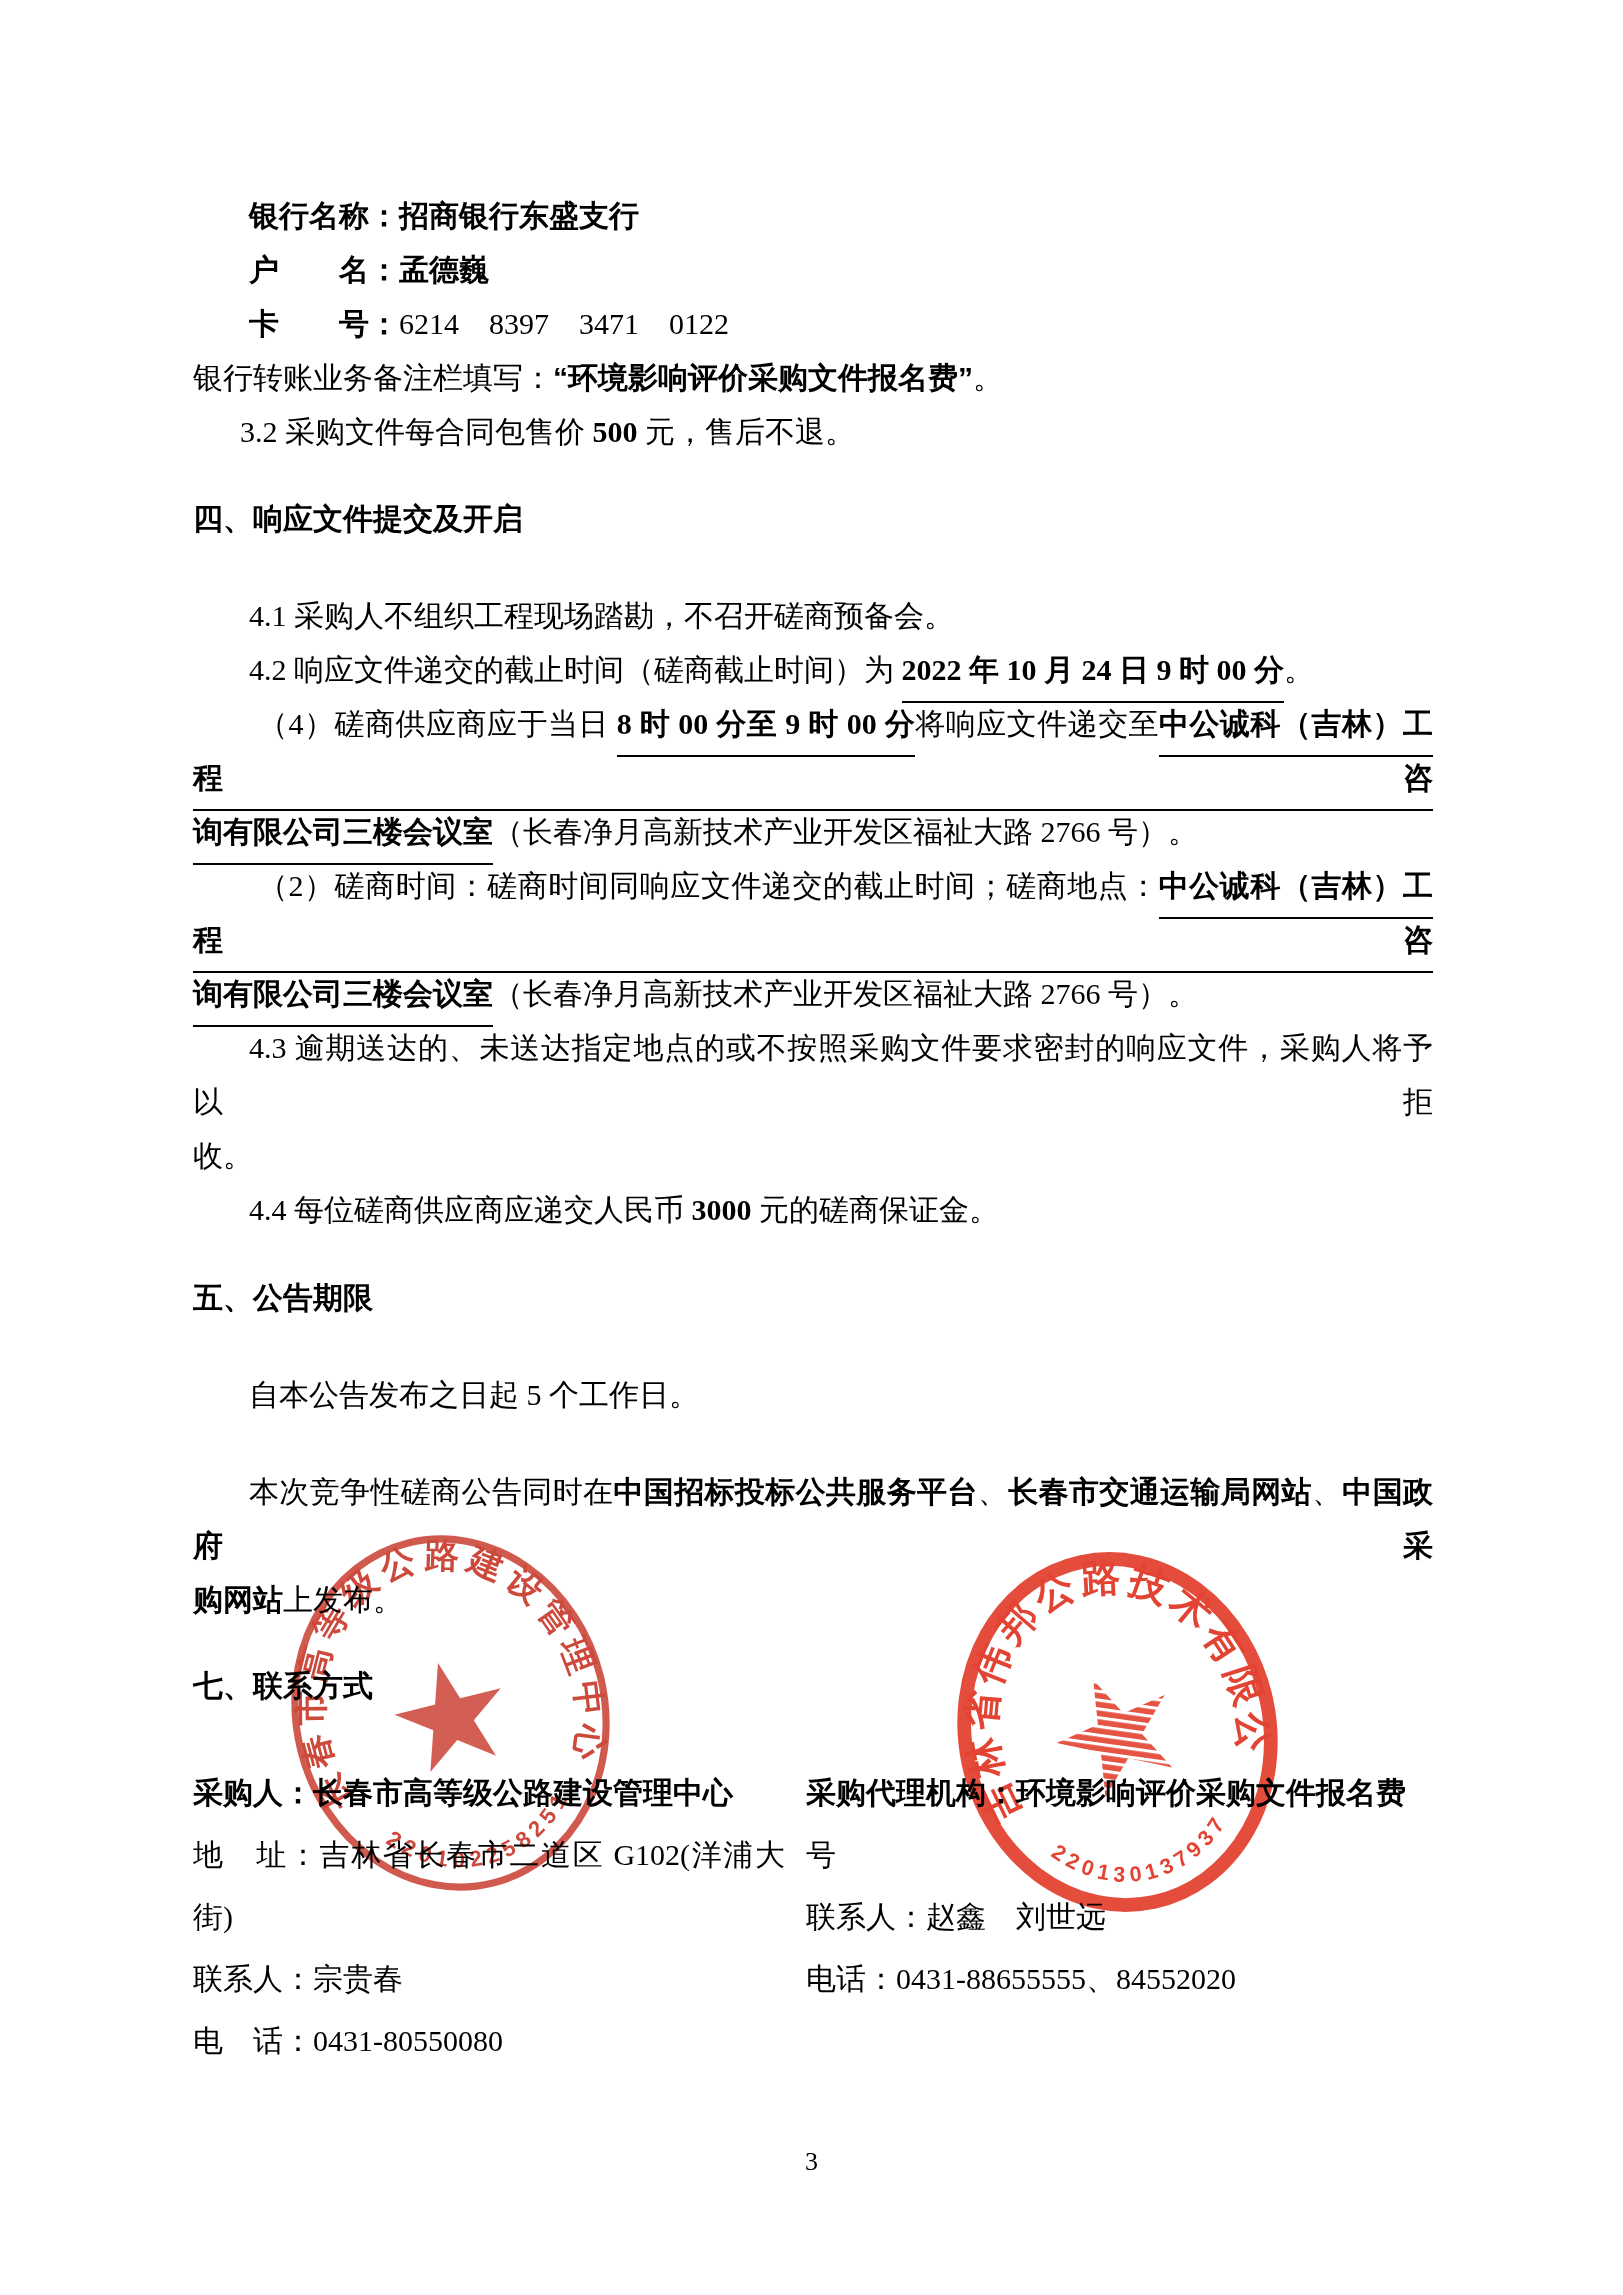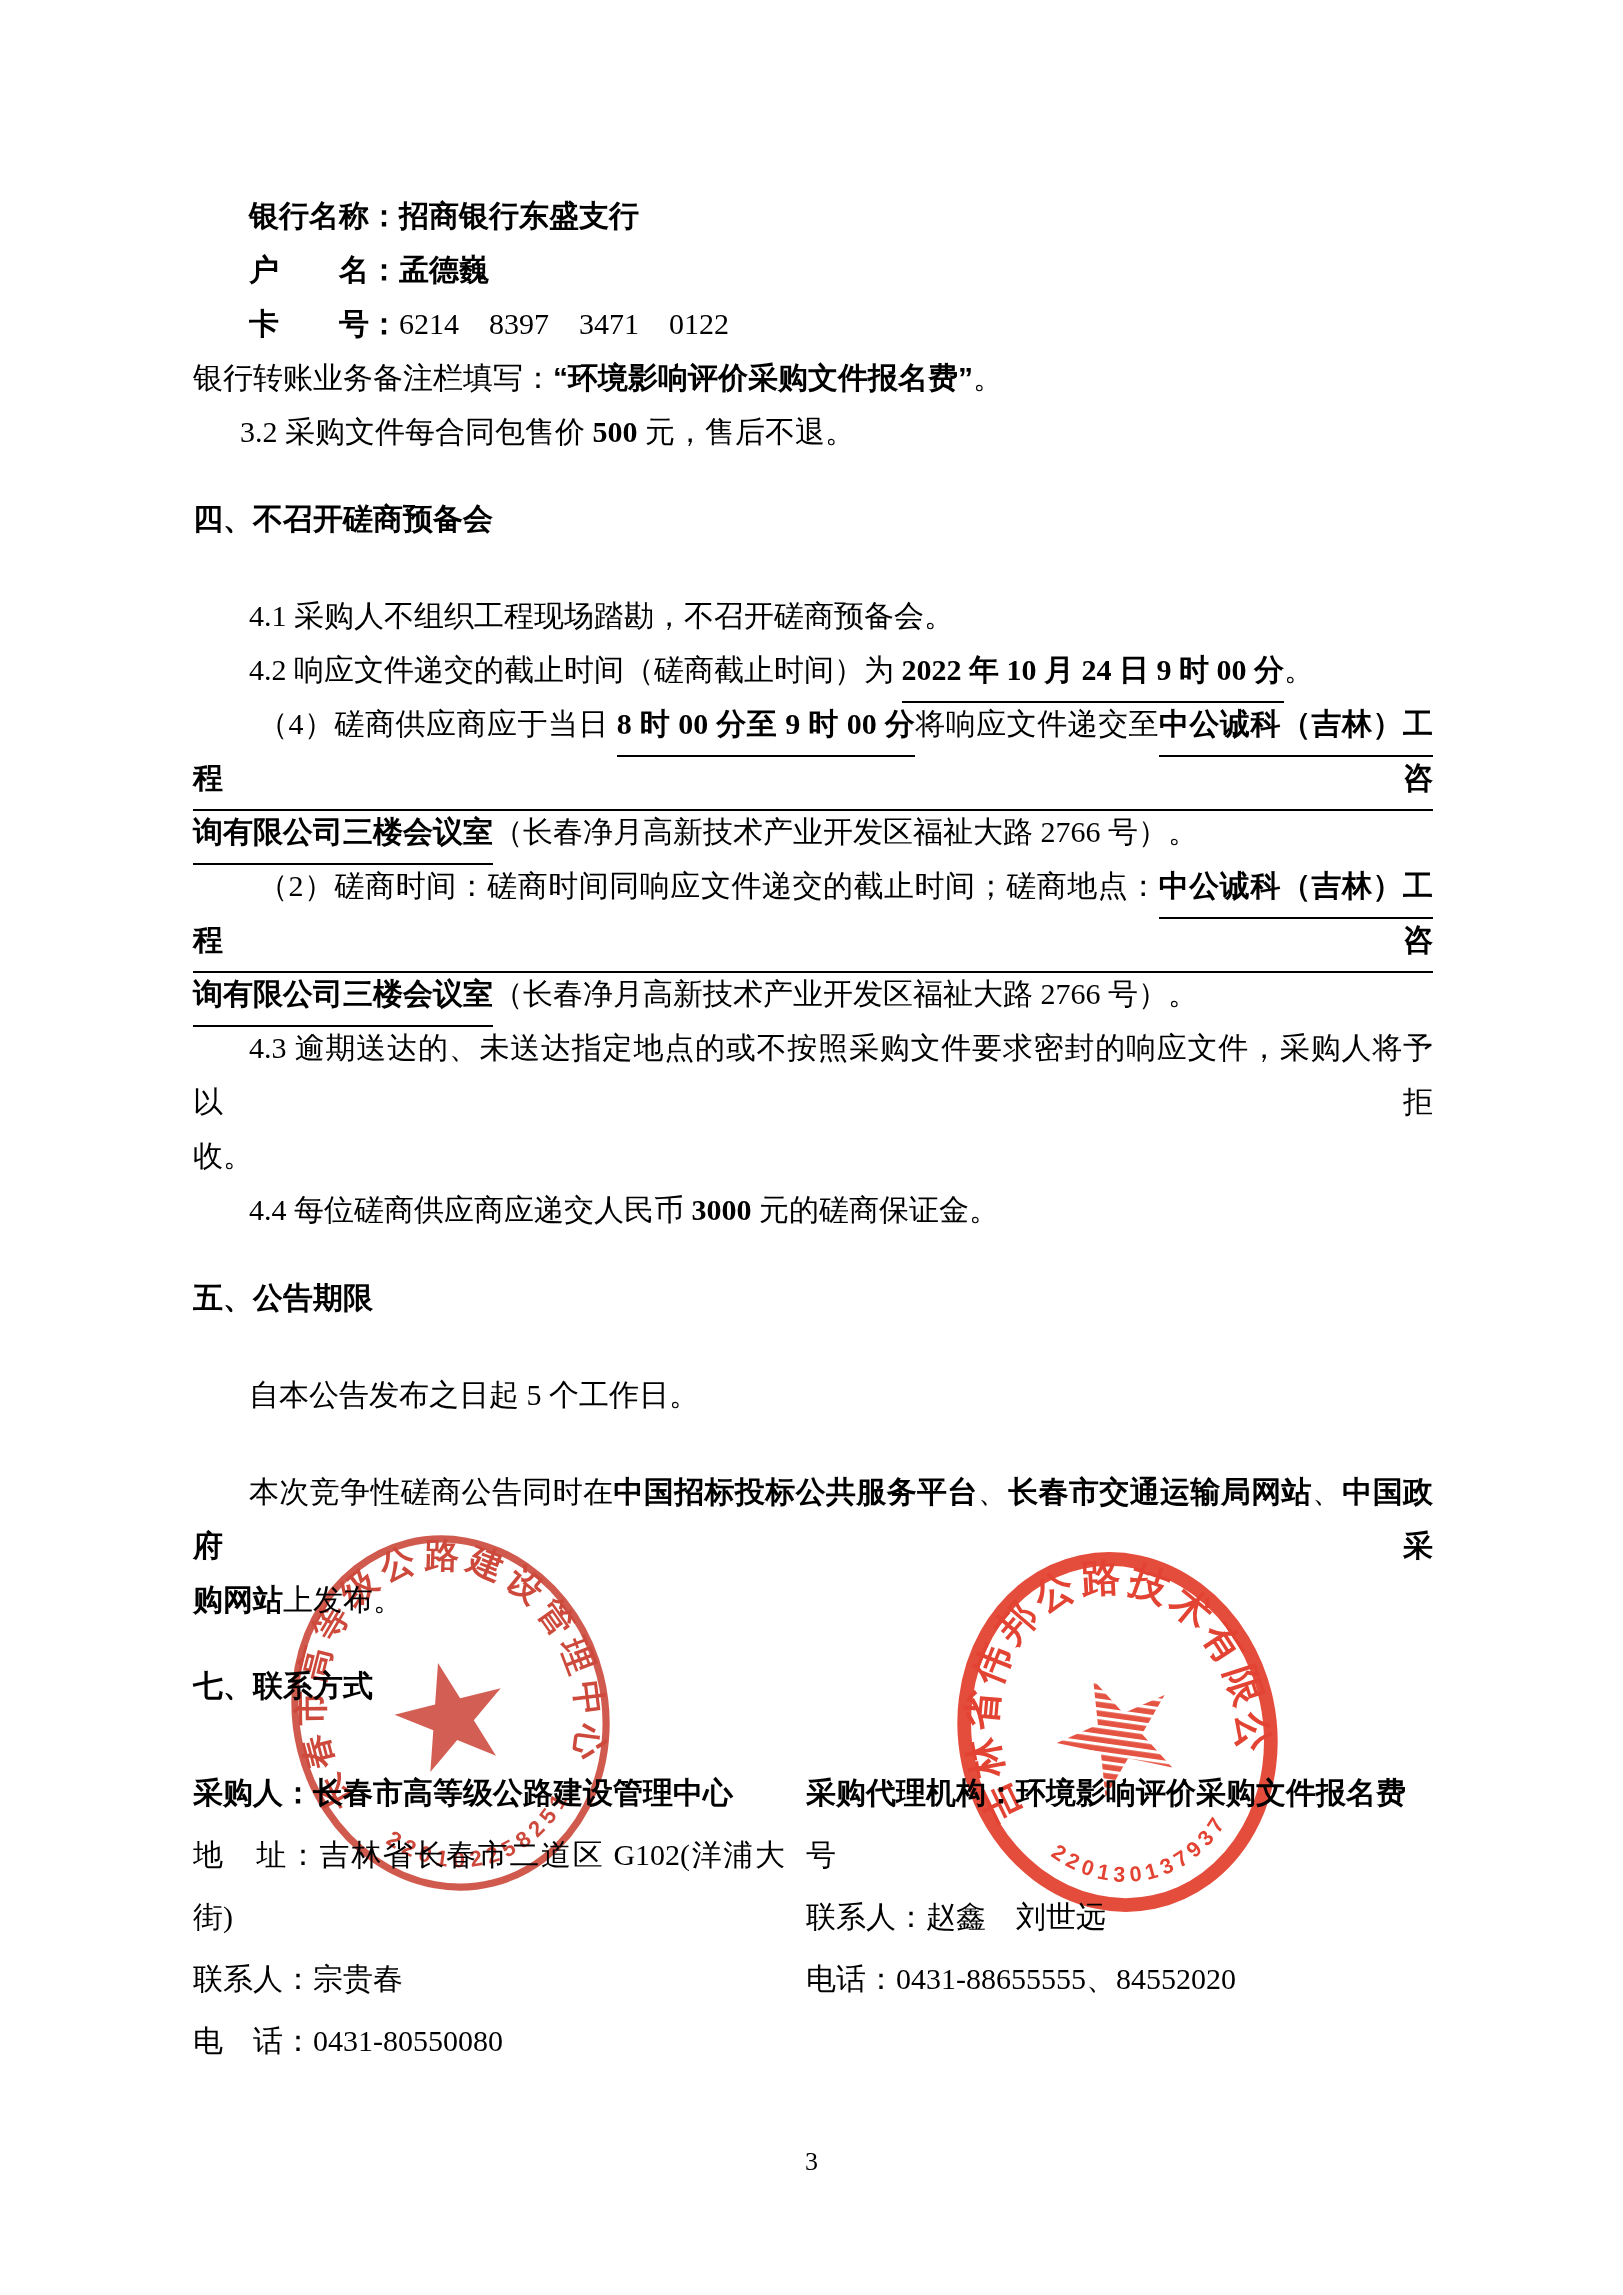--- a/index.html
+++ b/index.html
@@ -31,21 +31,21 @@
 
 <div class="page">
   <div class="content">
 
     <div class="ln ind hei">银行名称：招商银行东盛支行</div>
     <div class="ln ind hei">户　　名：孟德巍</div>
     <div class="ln ind"><span class="hei">卡　　号：</span><span>6214　8397　3471　0122</span></div>
     <div class="ln"><span>银行转账业务备注栏填写：</span><span class="hei">“环境影响评价采购文件报名费”</span><span>。</span></div>
     <div class="ln" style="text-indent:47px;"><span>3.2 采购文件每合同包售价 </span><span class="b">500</span><span> 元，售后不退。</span></div>
 
-    <div class="h mt50">四、不召开磋商预备会</div>
+    <div class="h mt50">四、响应文件提交及开启</div>
     <div class="ln ind mt65">4.1 采购人不组织工程现场踏勘，不召开磋商预备会。</div>
     <div class="ln ind"><span>4.2 响应文件递交的截止时间（磋商截止时间）为 </span><span class="b u">2022 年 10 月 24 日 9 时 00 分</span><span>。</span></div>
     <div class="ln ind2 fill"><span>（4）磋商供应商应于当日 </span><span class="b u">8 时 00 分至 9 时 00 分</span><span>将响应文件递交至</span><span class="hei u">中公诚科（吉林）工程咨</span></div>
     <div class="ln"><span class="hei u">询有限公司三楼会议室</span><span>（长春净月高新技术产业开发区福祉大路 2766 号）。</span></div>
     <div class="ln ind2 fill"><span>（2）磋商时间：磋商时间同响应文件递交的截止时间；磋商地点：</span><span class="hei u">中公诚科（吉林）工程咨</span></div>
     <div class="ln"><span class="hei u">询有限公司三楼会议室</span><span>（长春净月高新技术产业开发区福祉大路 2766 号）。</span></div>
     <div class="ln ind fill">4.3 逾期送达的、未送达指定地点的或不按照采购文件要求密封的响应文件，采购人将予以拒</div>
     <div class="ln">收。</div>
     <div class="ln ind"><span>4.4 每位磋商供应商应递交人民币 </span><span class="b">3000</span><span> 元的磋商保证金。</span></div>
 

